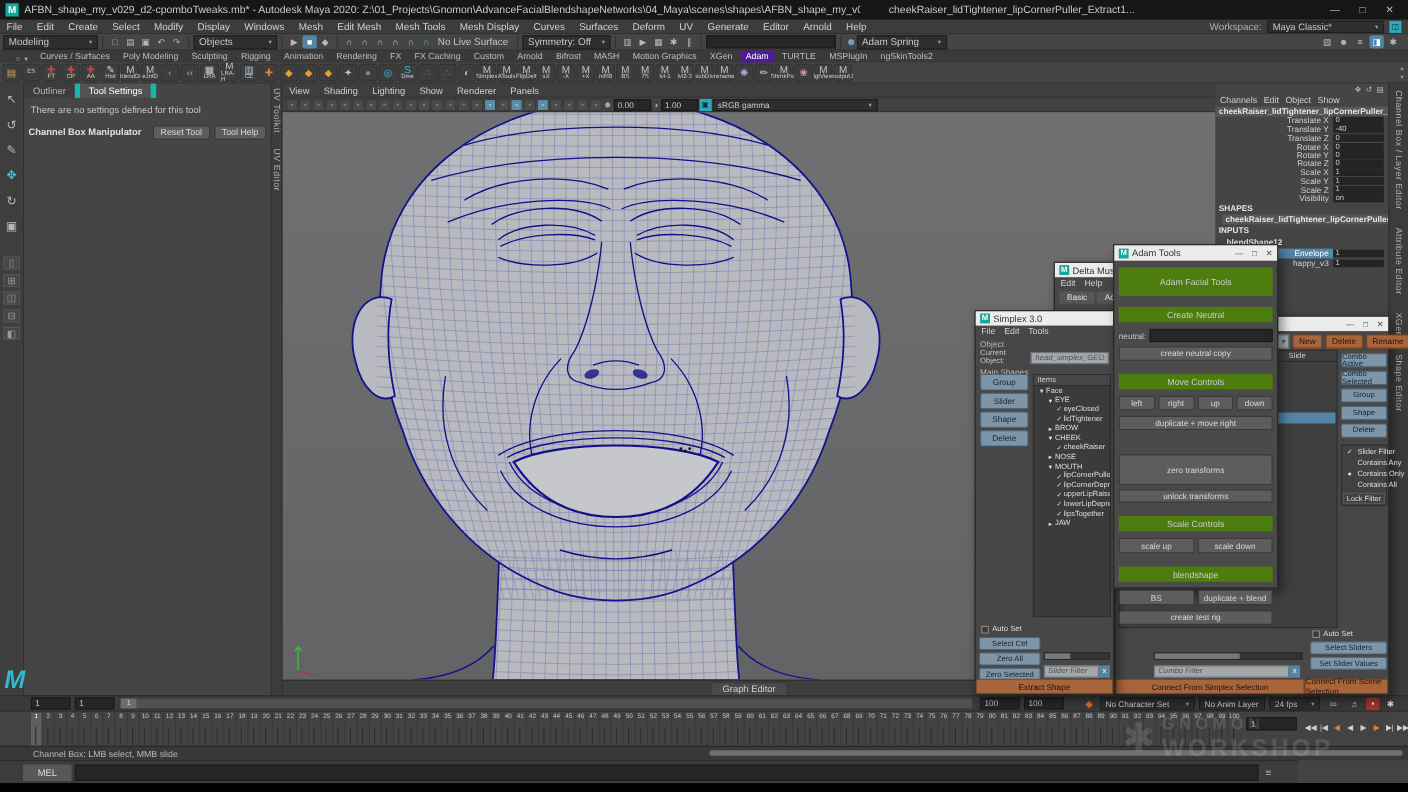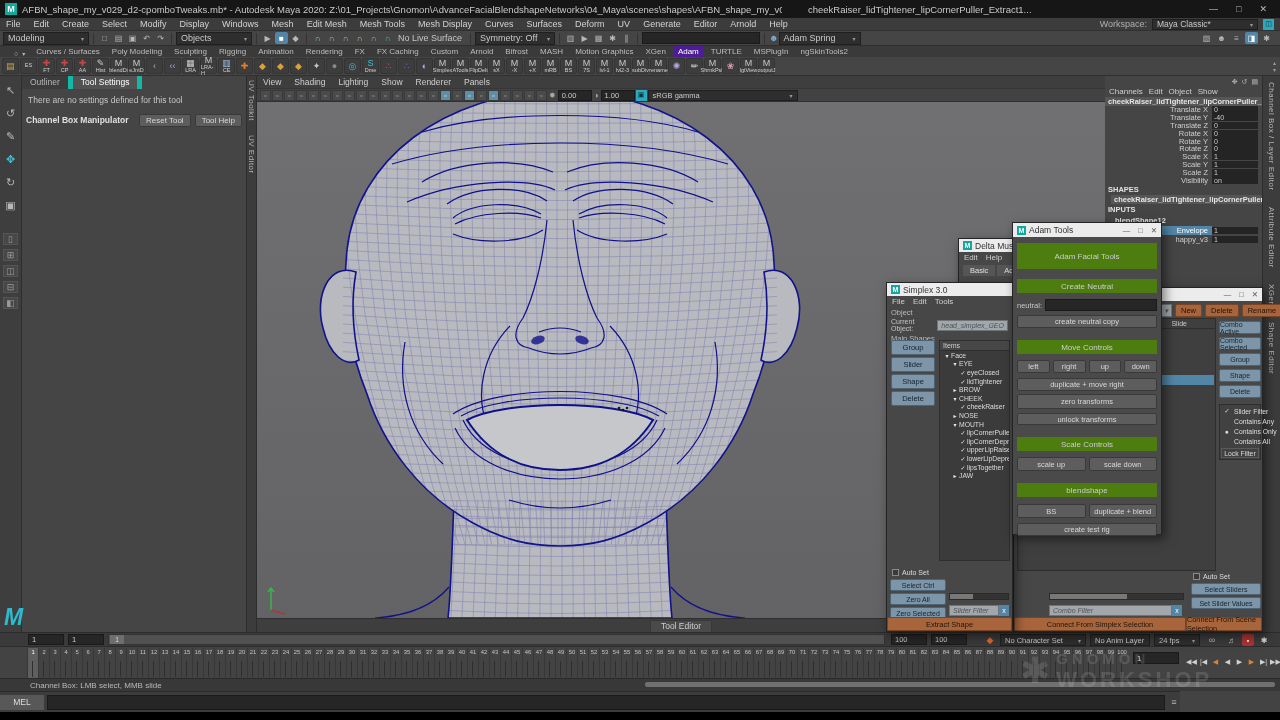--- a/index.html
+++ b/index.html
@@ -122,21 +122,21 @@
 .fcell .fn{font-size:5.8px;color:#c4c4c4;text-align:center;display:block;line-height:8px}
 .fcell .tick{position:absolute;left:4px;bottom:1px;width:1px;height:16px;background:#2e2e2e}
 .fcell.active{background:#5f5f5f}
 .fcell.active .fn{color:#fff}
 #playback{position:absolute;left:1186px;top:8px;display:flex;gap:1px}
 #playback .pbtn{width:11px;height:13px;font-size:7px;color:#d0d0d0;display:flex;align-items:center;justify-content:center}
 #playback .pbtn.accent{color:#e0832e}
 
 #helpline{left:0;top:678px;width:1280px;height:13px;background:#383838;border-top:1px solid #2a2a2a;display:flex;align-items:center;padding-left:30px;font-size:8px;color:#b9b9b9}
 #helpscroll{position:absolute;left:645px;top:682px;width:630px;height:5px;background:#707070;border-radius:2px}
-#melbar{left:0;top:691px;width:1180px;height:21px;background:#3c3c3c;border-top:1px solid #2a2a2a;display:flex;align-items:center;padding:0 0;gap:3px}
+#melbar{left:0;top:691px;width:1180px;height:21px;background:#3c3c3c;border-top:1px solid #2a2a2a;display:flex;align-items:center;padding:0 21px;gap:3px}
 #mel-label{width:44px;height:15px;background:#585858;display:flex;align-items:center;justify-content:center;font-size:8.5px;color:#ddd}
 #mel-input{flex:1;height:15px}
 #letterbox{left:0;top:712px;width:1280px;height:8px;background:#000}
 #mlogo{left:0;top:603px;width:27px;height:29px;z-index:4;display:flex;align-items:center;justify-content:center;font-size:23px;font-weight:bold;color:#2fb9cd;font-style:italic}
 #watermark{left:1020px;top:636px;width:260px;height:70px;z-index:30;pointer-events:none;display:flex;align-items:center;gap:6px;opacity:.12;color:#fff}
 #watermark .gear{font-size:36px}
 #watermark .w1{font-size:15px;letter-spacing:4px;font-weight:bold}
 #watermark .w2{font-size:22px;letter-spacing:3px;font-weight:bold}
 </style>
 </head>
@@ -836,21 +836,21 @@
           <ellipse cx="281" cy="238" rx="7" ry="4" fill="#14148c" opacity="0.8" transform="rotate(-18 281 238)"></ellipse>
           <ellipse cx="325" cy="238" rx="7" ry="4" fill="#14148c" opacity="0.8" transform="rotate(18 325 238)"></ellipse>
           <circle cx="362" cy="306" r="1.3" fill="#141414"></circle>
           <circle cx="366" cy="308" r="1.3" fill="#141414"></circle>
           <circle cx="370" cy="306" r="1.3" fill="#141414"></circle>
           <path d="M14,508 L14,486 M11,490 L14,486 L17,490" stroke="#3bb54a" stroke-width="1.5" fill="none"></path>
           <path d="M14,508 L28,512" stroke="#a83838" stroke-width="1.3" fill="none"></path>
         </svg>
     </div>
     <div id="vp-panelbar">
-      <span class="ptab">Tool Editor</span>
+      <span class="ptab">Graph Editor</span>
     </div>
   </div>
 
   <div id="channelbox" class="abs">
     <div id="cb-icons">
 
     <span class="icon">
           <span>✥</span>
         </span>
         <span class="icon">
@@ -1187,21 +1187,21 @@
       <div class="btn" style="height:13px;margin-top:4px">create neutral copy</div>
       <div class="band" style="height:14px;margin-top:12px">Move Controls</div>
       <div class="row" style="margin-top:6px;gap:3px">
 
       <span class="btn" style="flex:1;height:13px">left</span>
           <span class="btn" style="flex:1;height:13px">right</span>
           <span class="btn" style="flex:1;height:13px">up</span>
           <span class="btn" style="flex:1;height:13px">down</span>
         </div>
       <div class="btn" style="height:13px;margin-top:5px">duplicate + move right</div>
-      <div class="btn" style="height:15px;margin-top:3px">zero transforms</div>
+      <div class="btn" style="height:28px;margin-top:22px">zero transforms</div>
       <div class="btn" style="height:12px;margin-top:4px">unlock transforms</div>
       <div class="band" style="height:14px;margin-top:12px">Scale Controls</div>
       <div class="row" style="margin-top:6px;gap:3px">
         <span class="btn" style="flex:1;height:14px">scale up</span>
         <span class="btn" style="flex:1;height:14px">scale down</span>
       </div>
       <div class="band" style="height:14px;margin-top:12px">blendshape</div>
       <div class="row" style="margin-top:7px;gap:3px">
         <span class="btn" style="flex:1;height:14px">BS</span>
         <span class="btn" style="flex:1;height:14px">duplicate + blend</span>

